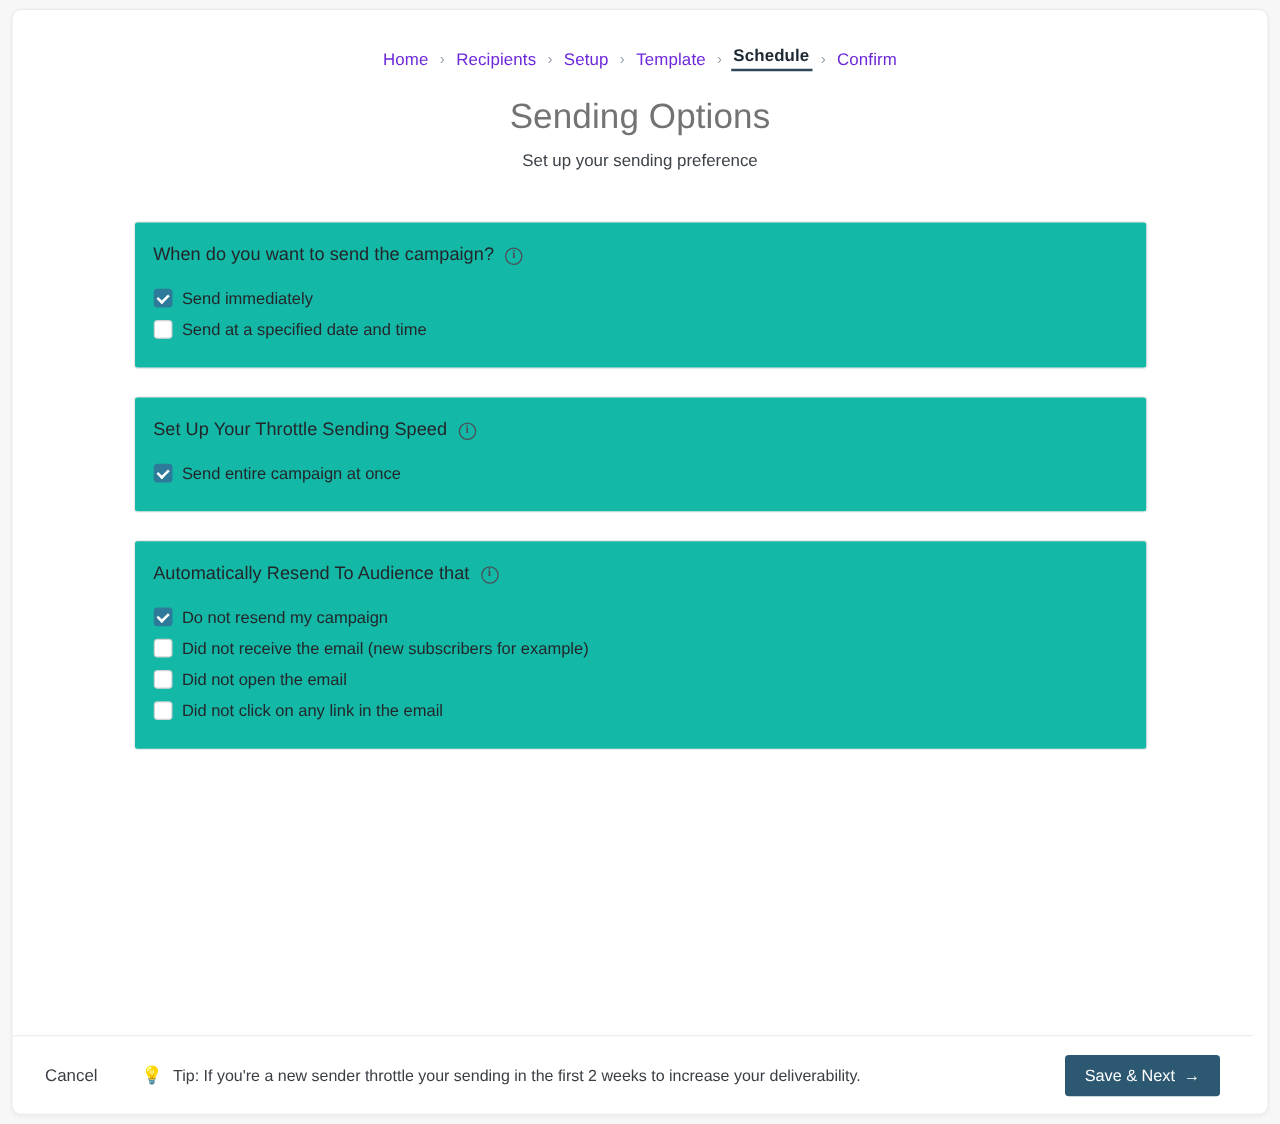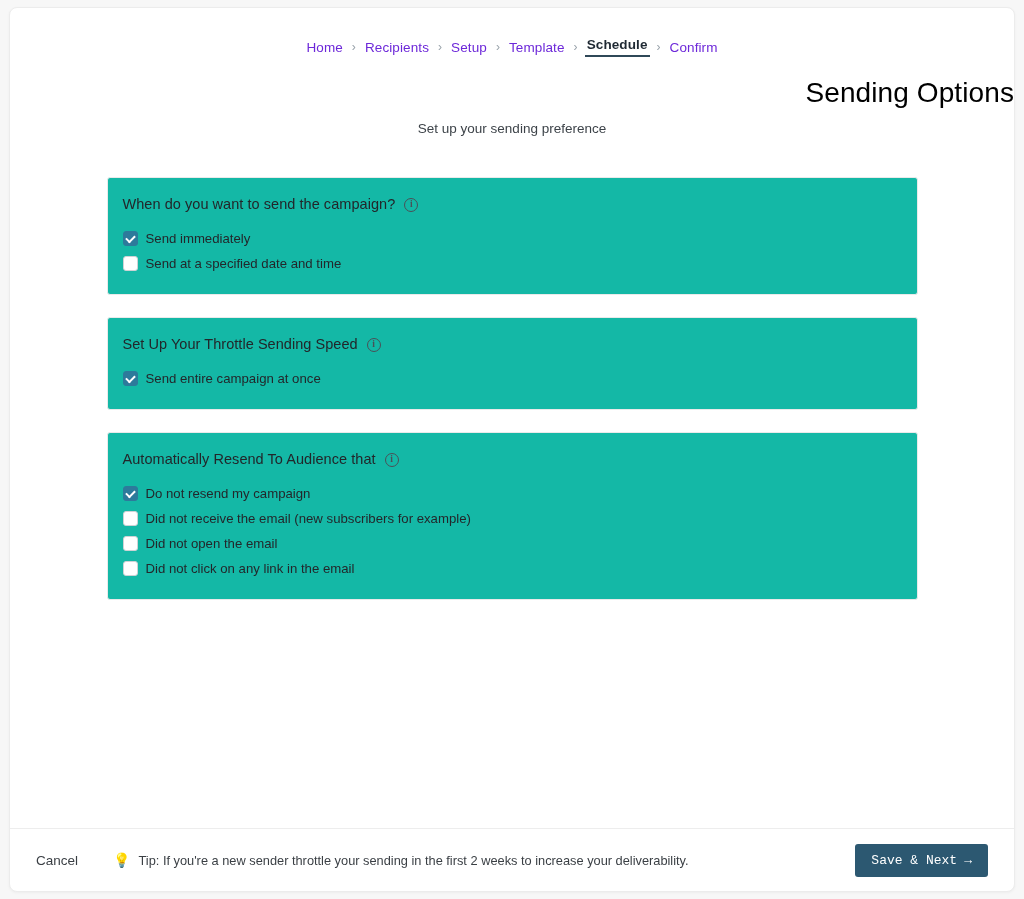--- a/index.html
+++ b/index.html
@@ -53,24 +53,24 @@
   }
   .crumb-sep {
     color: #9aa3ab;
     font-size: 12px;
     padding: 0 7px;
     user-select: none;
   }
 
   
   .page-title {
-    text-align: right;
+    text-align: center;
     font-size: 28px;
     font-weight: 400;
-    color: #000000;
+    color: #737373;
     margin: 20px 0 0 0;
     letter-spacing: 0.1px;
   }
   .page-subtitle {
     text-align: center;
     font-size: 13.5px;
     color: #3d4349;
     margin: 12px 0 0 0;
   }
 
@@ -152,21 +152,21 @@
   .opt-label {
     font-size: 13.2px;
     color: #23272b;
     white-space: nowrap;
   }
 
   
   .footer {
     position: absolute;
     left: 0;
-    right: 0;
+    right: 12px;
     bottom: 0;
     height: 63px;
     border-top: 1px solid #ededed;
     display: flex;
     align-items: center;
     padding: 0 26px 0 26px;
   }
   .cancel-link {
     font-size: 13.5px;
     color: #3a3f44;
@@ -182,21 +182,21 @@
     white-space: nowrap;
   }
   .bulb { font-size: 14px; margin-right: 8px; line-height: 1; }
   .spacer { flex: 1 1 auto; }
   .save-btn {
     background: #2c5871;
     color: #ffffff;
     border: none;
     border-radius: 3px;
     font-size: 13px;
-    font-family: Liberation Mono, monospace;
+    font-family: Liberation Sans, sans-serif;
     padding: 9px 16px;
     cursor: pointer;
     display: inline-flex;
     align-items: center;
     gap: 7px;
     white-space: nowrap;
   }
   .arrow { font-size: 13px; line-height: 1; }
 </style>
 </head>

